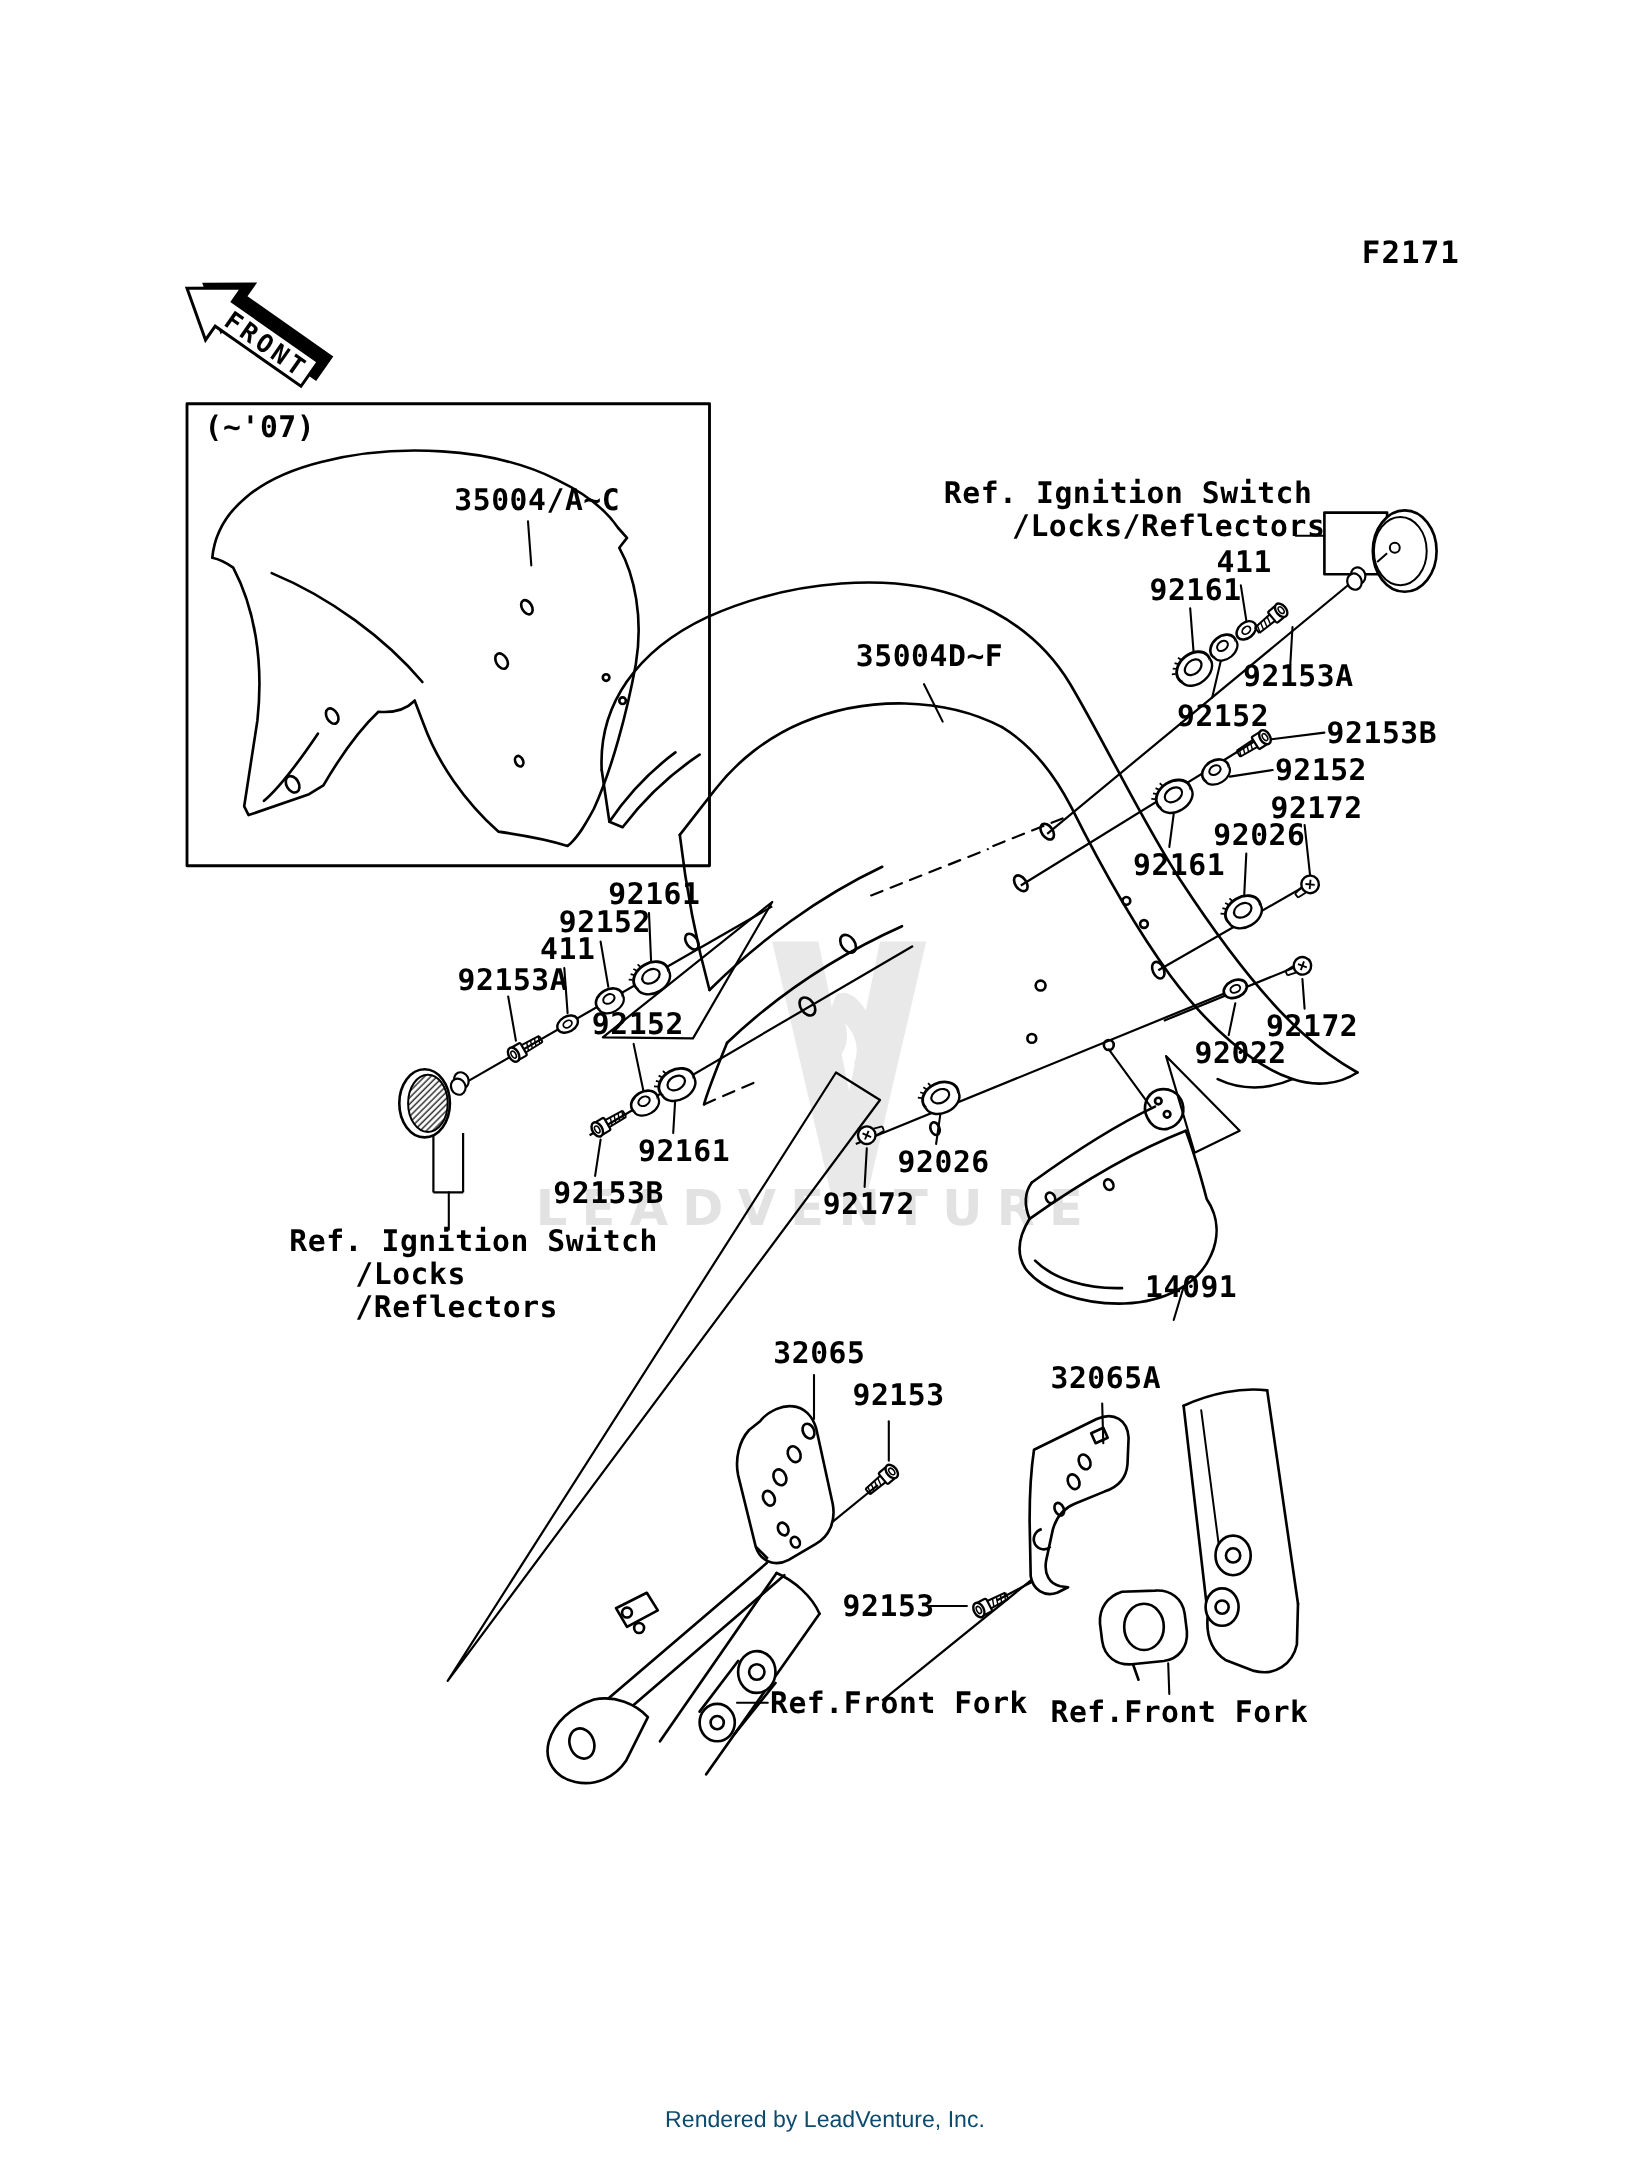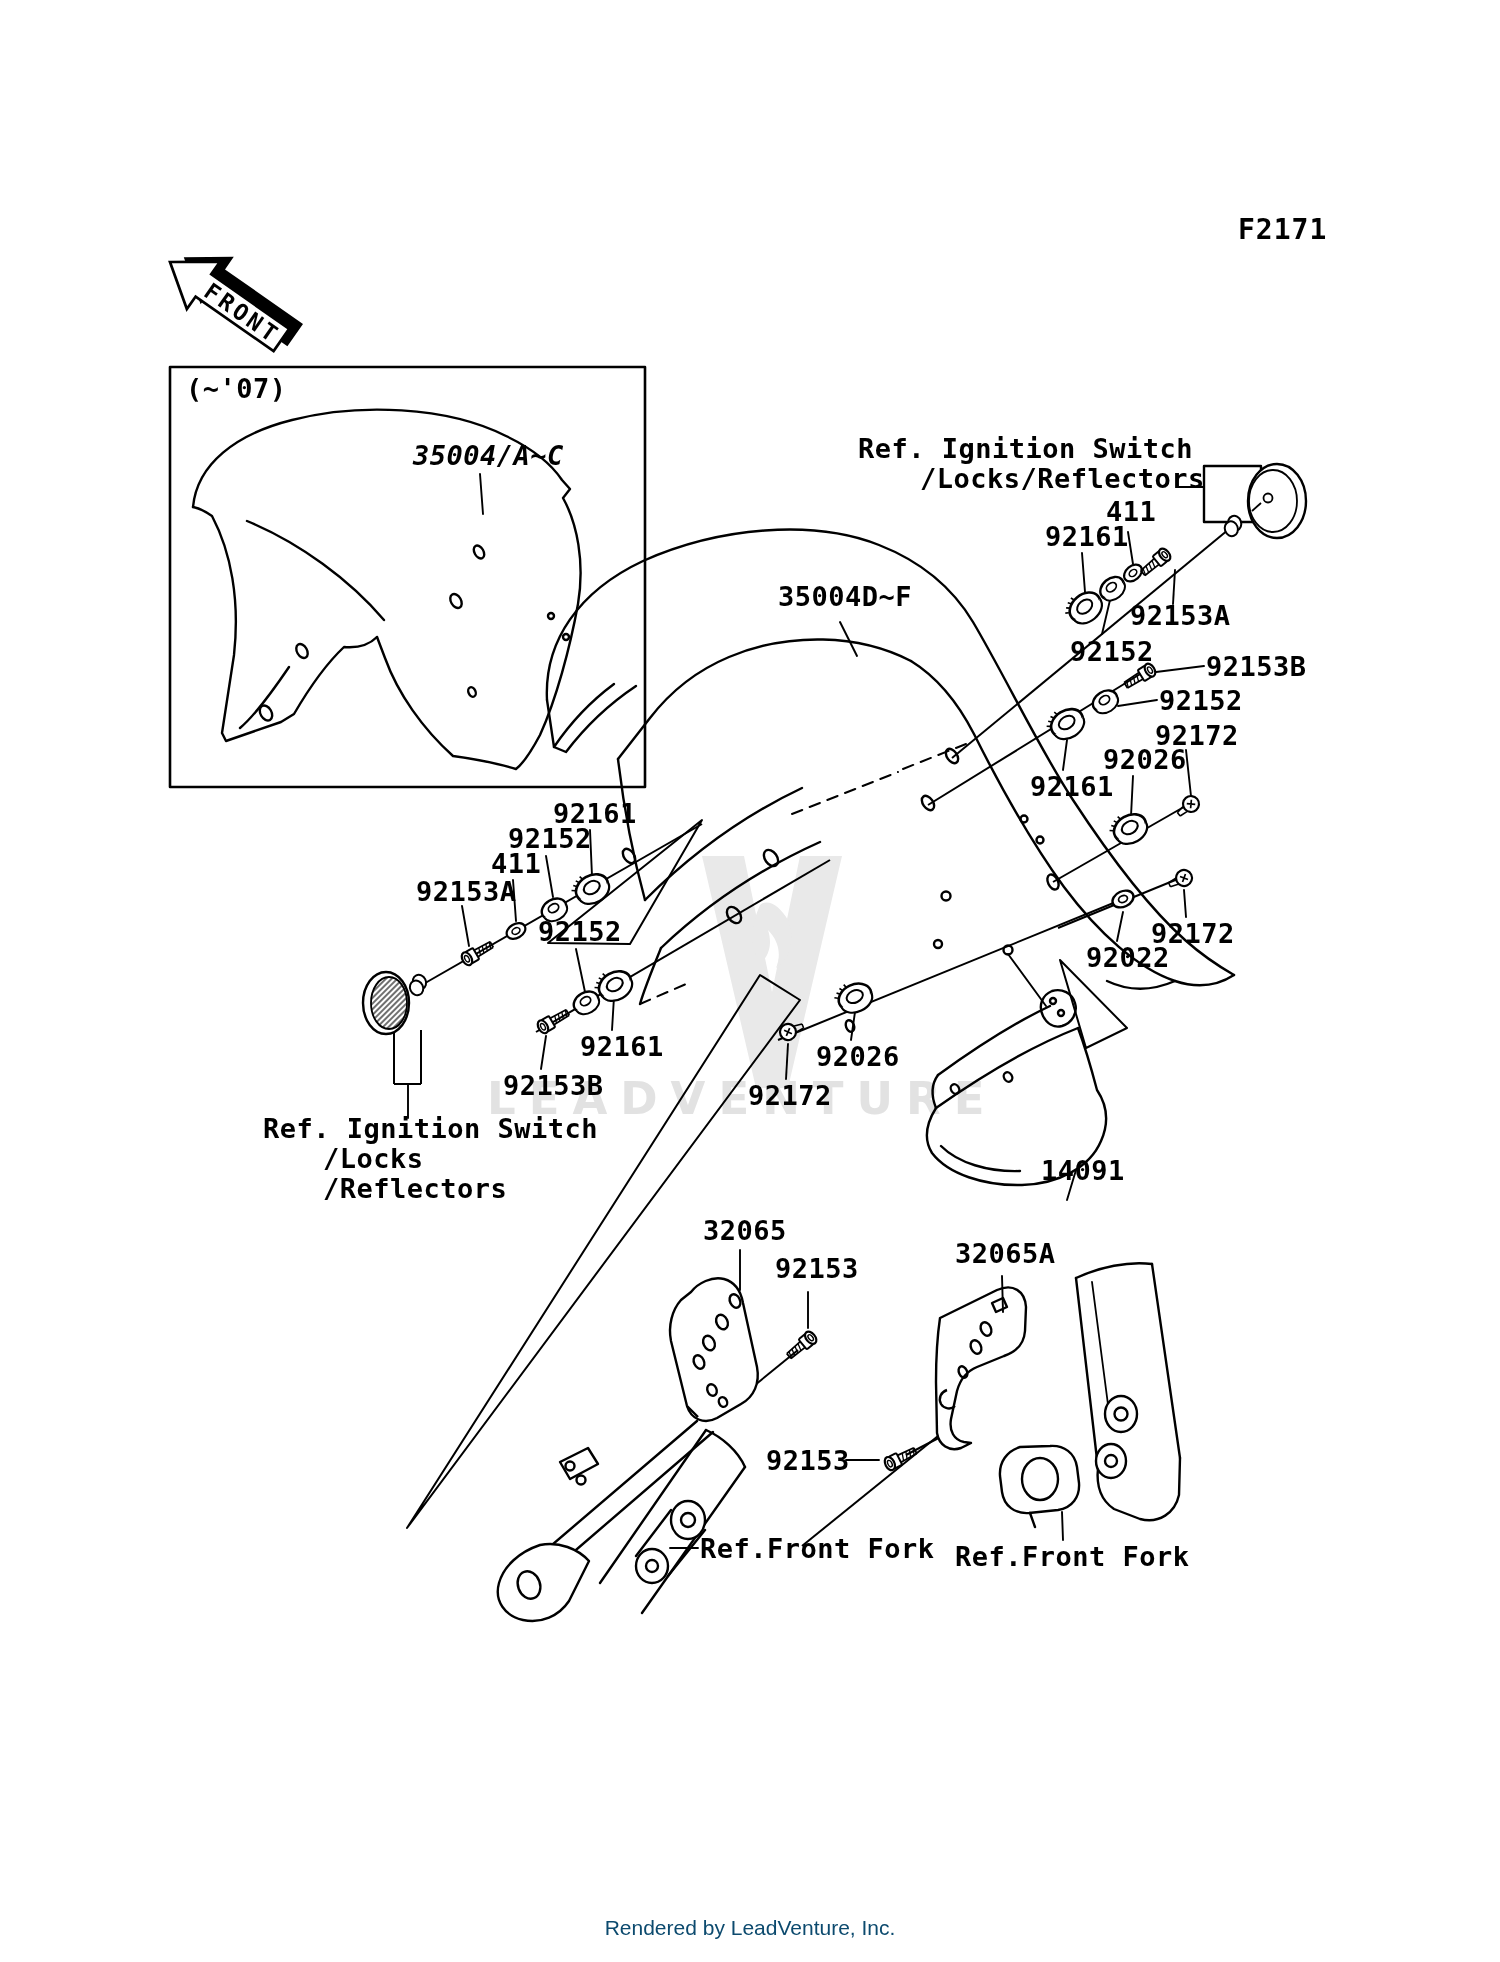--- a/index.html
+++ b/index.html
@@ -273,21 +273,21 @@
       <use href="#p-screw" transform="translate(788,1032) rotate(158)"></use>
       <use href="#p-grommet" transform="translate(855,997) rotate(-25)"></use>
       <use href="#p-bolt" transform="translate(808,1340) rotate(-40)"></use>
       <use href="#p-bolt" transform="translate(893,1462) rotate(153)"></use>
     </g>
   </svg>
 
   <div class="plabel fig" style="left:1238px;top:215px;">F2171</div>
 
   <div class="plabel" style="left:186px;top:374px;">(~'07)</div>
-  <div class="plabel" style="left:413px;top:441px;font-style:italic;">35004/A~C</div>
+  <div class="plabel" style="left:413px;top:441px;">35004/A~C</div>
   <div class="plabel" style="left:778px;top:582px;">35004D~F</div>
 
   <div class="plabel" style="left:858px;top:434px;">Ref. Ignition Switch</div>
   <div class="plabel" style="left:920px;top:464px;">/Locks/Reflectors</div>
 
   <div class="plabel" style="left:1106px;top:497px;">411</div>
   <div class="plabel" style="left:1045px;top:522px;">92161</div>
   <div class="plabel" style="left:1130px;top:601px;">92153A</div>
   <div class="plabel" style="left:1070px;top:637px;">92152</div>
   <div class="plabel" style="left:1206px;top:652px;">92153B</div>

